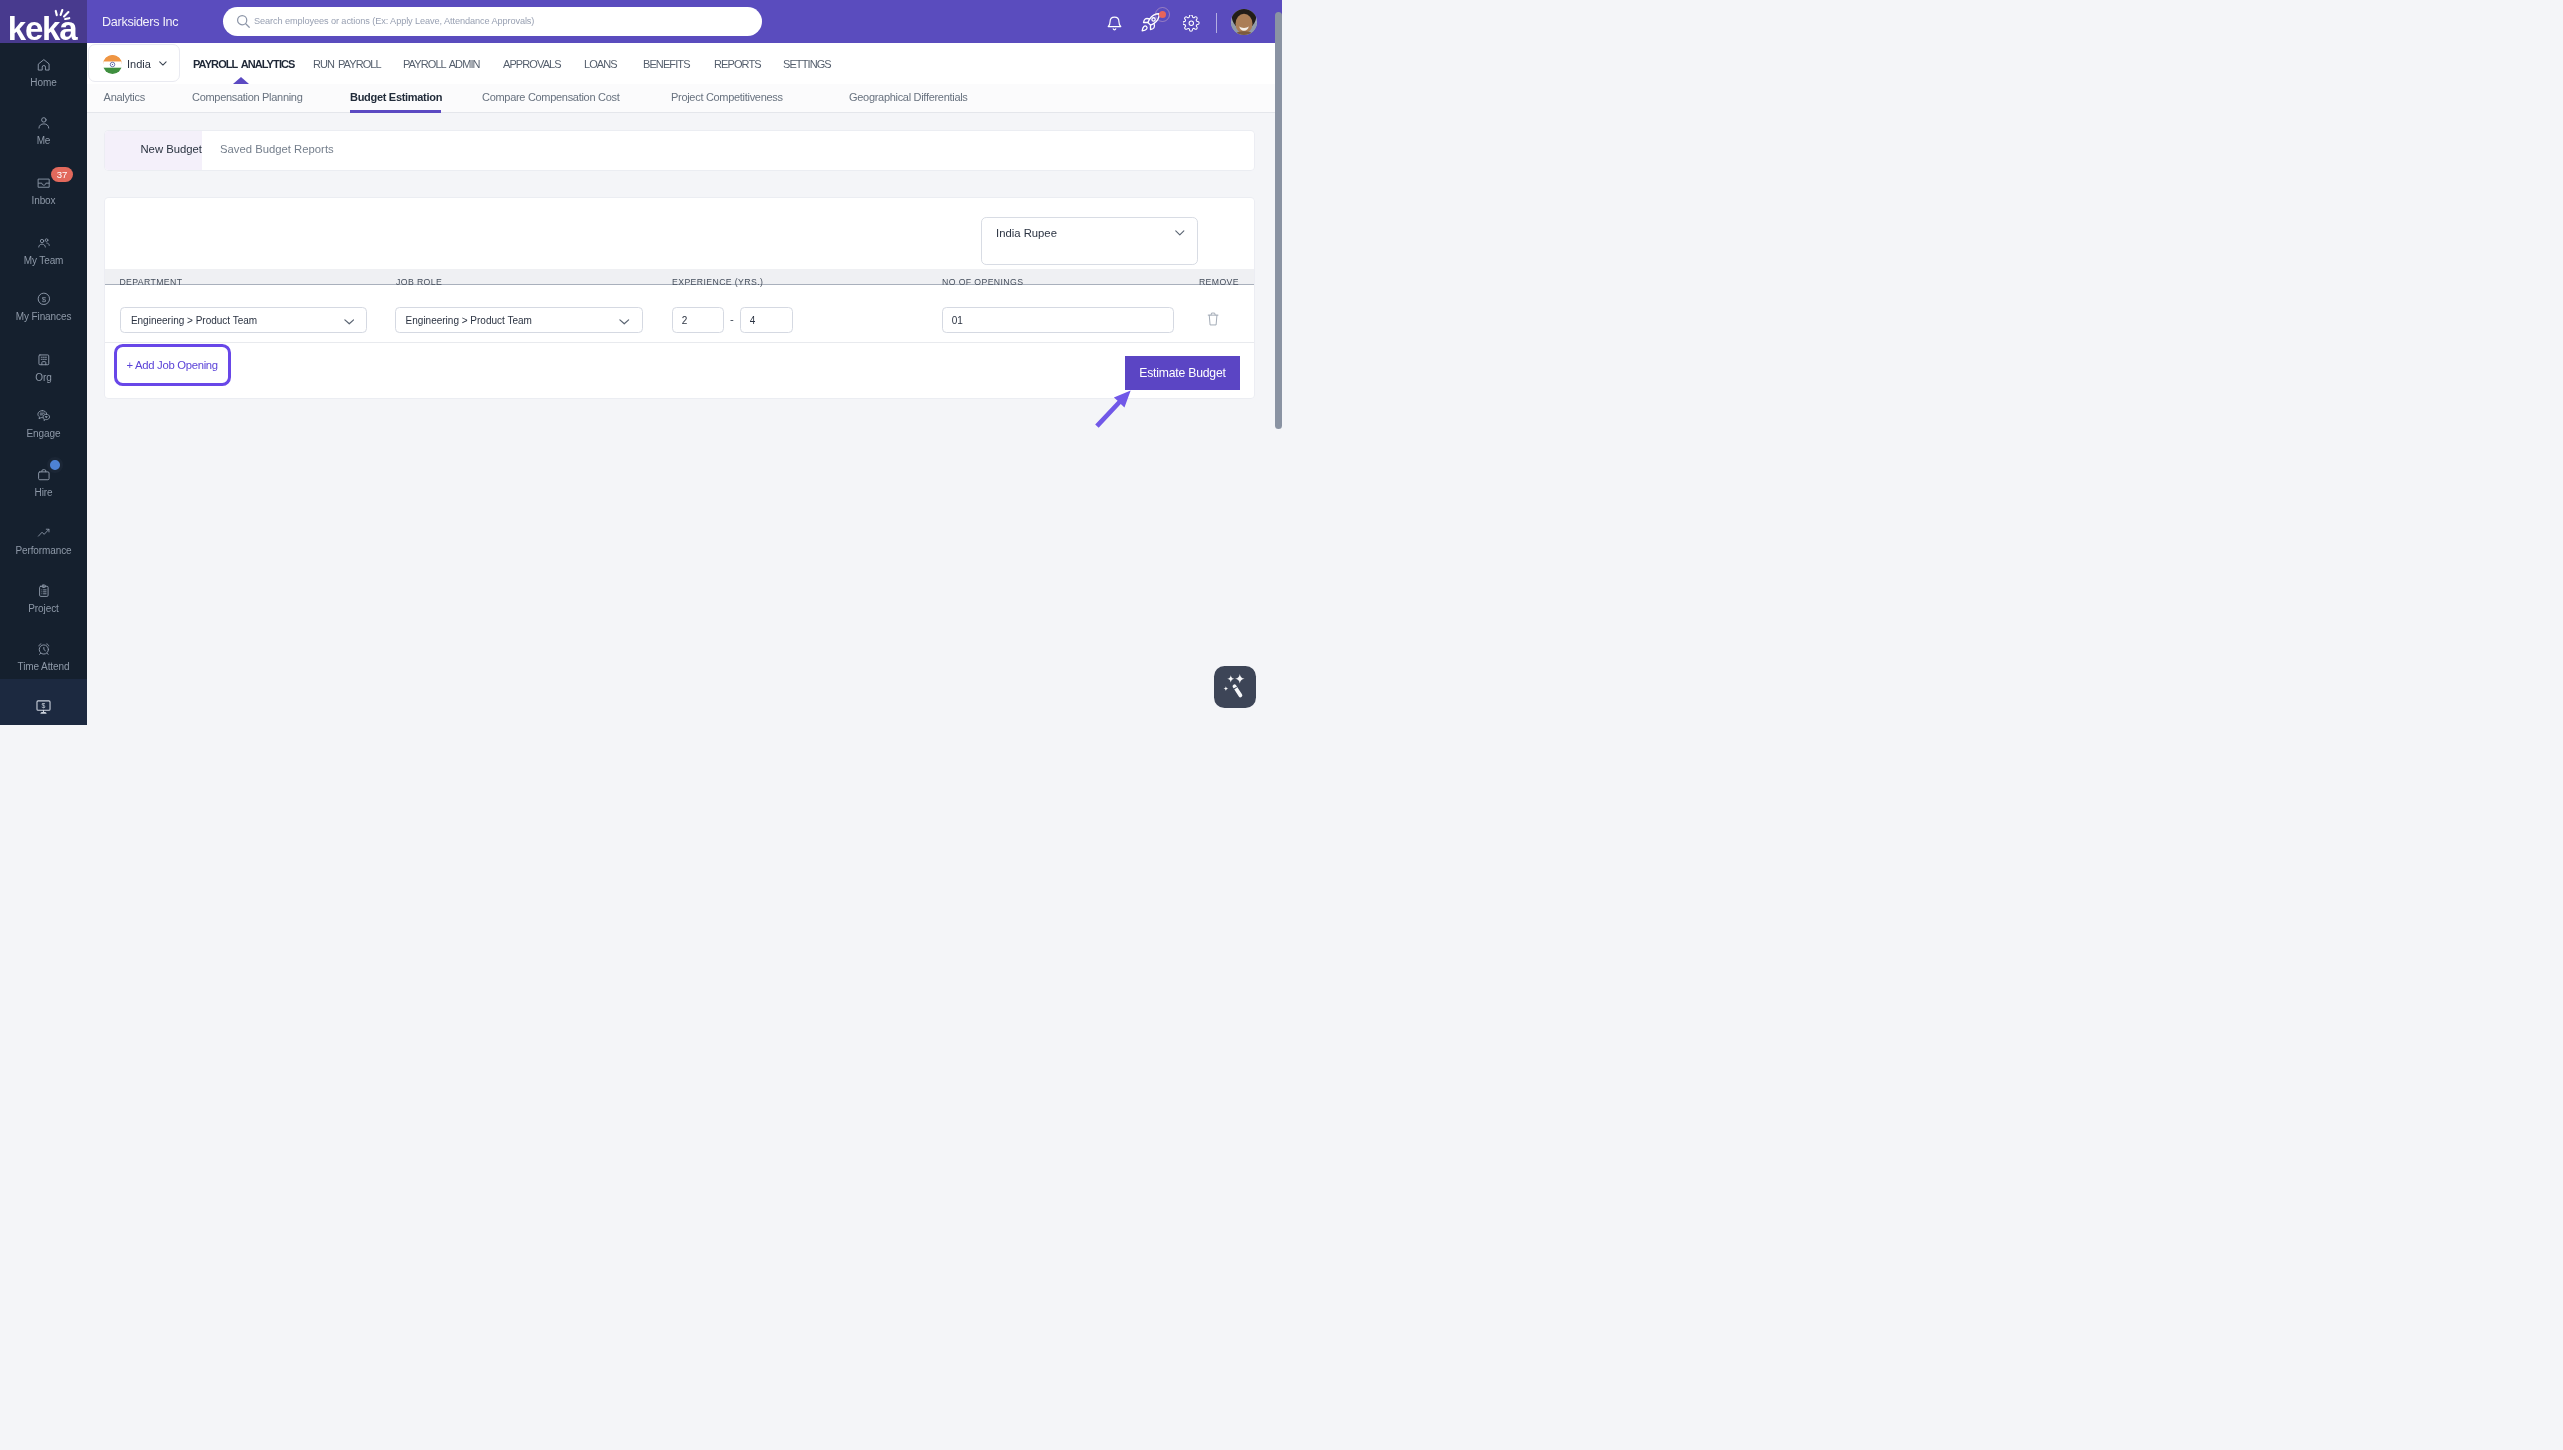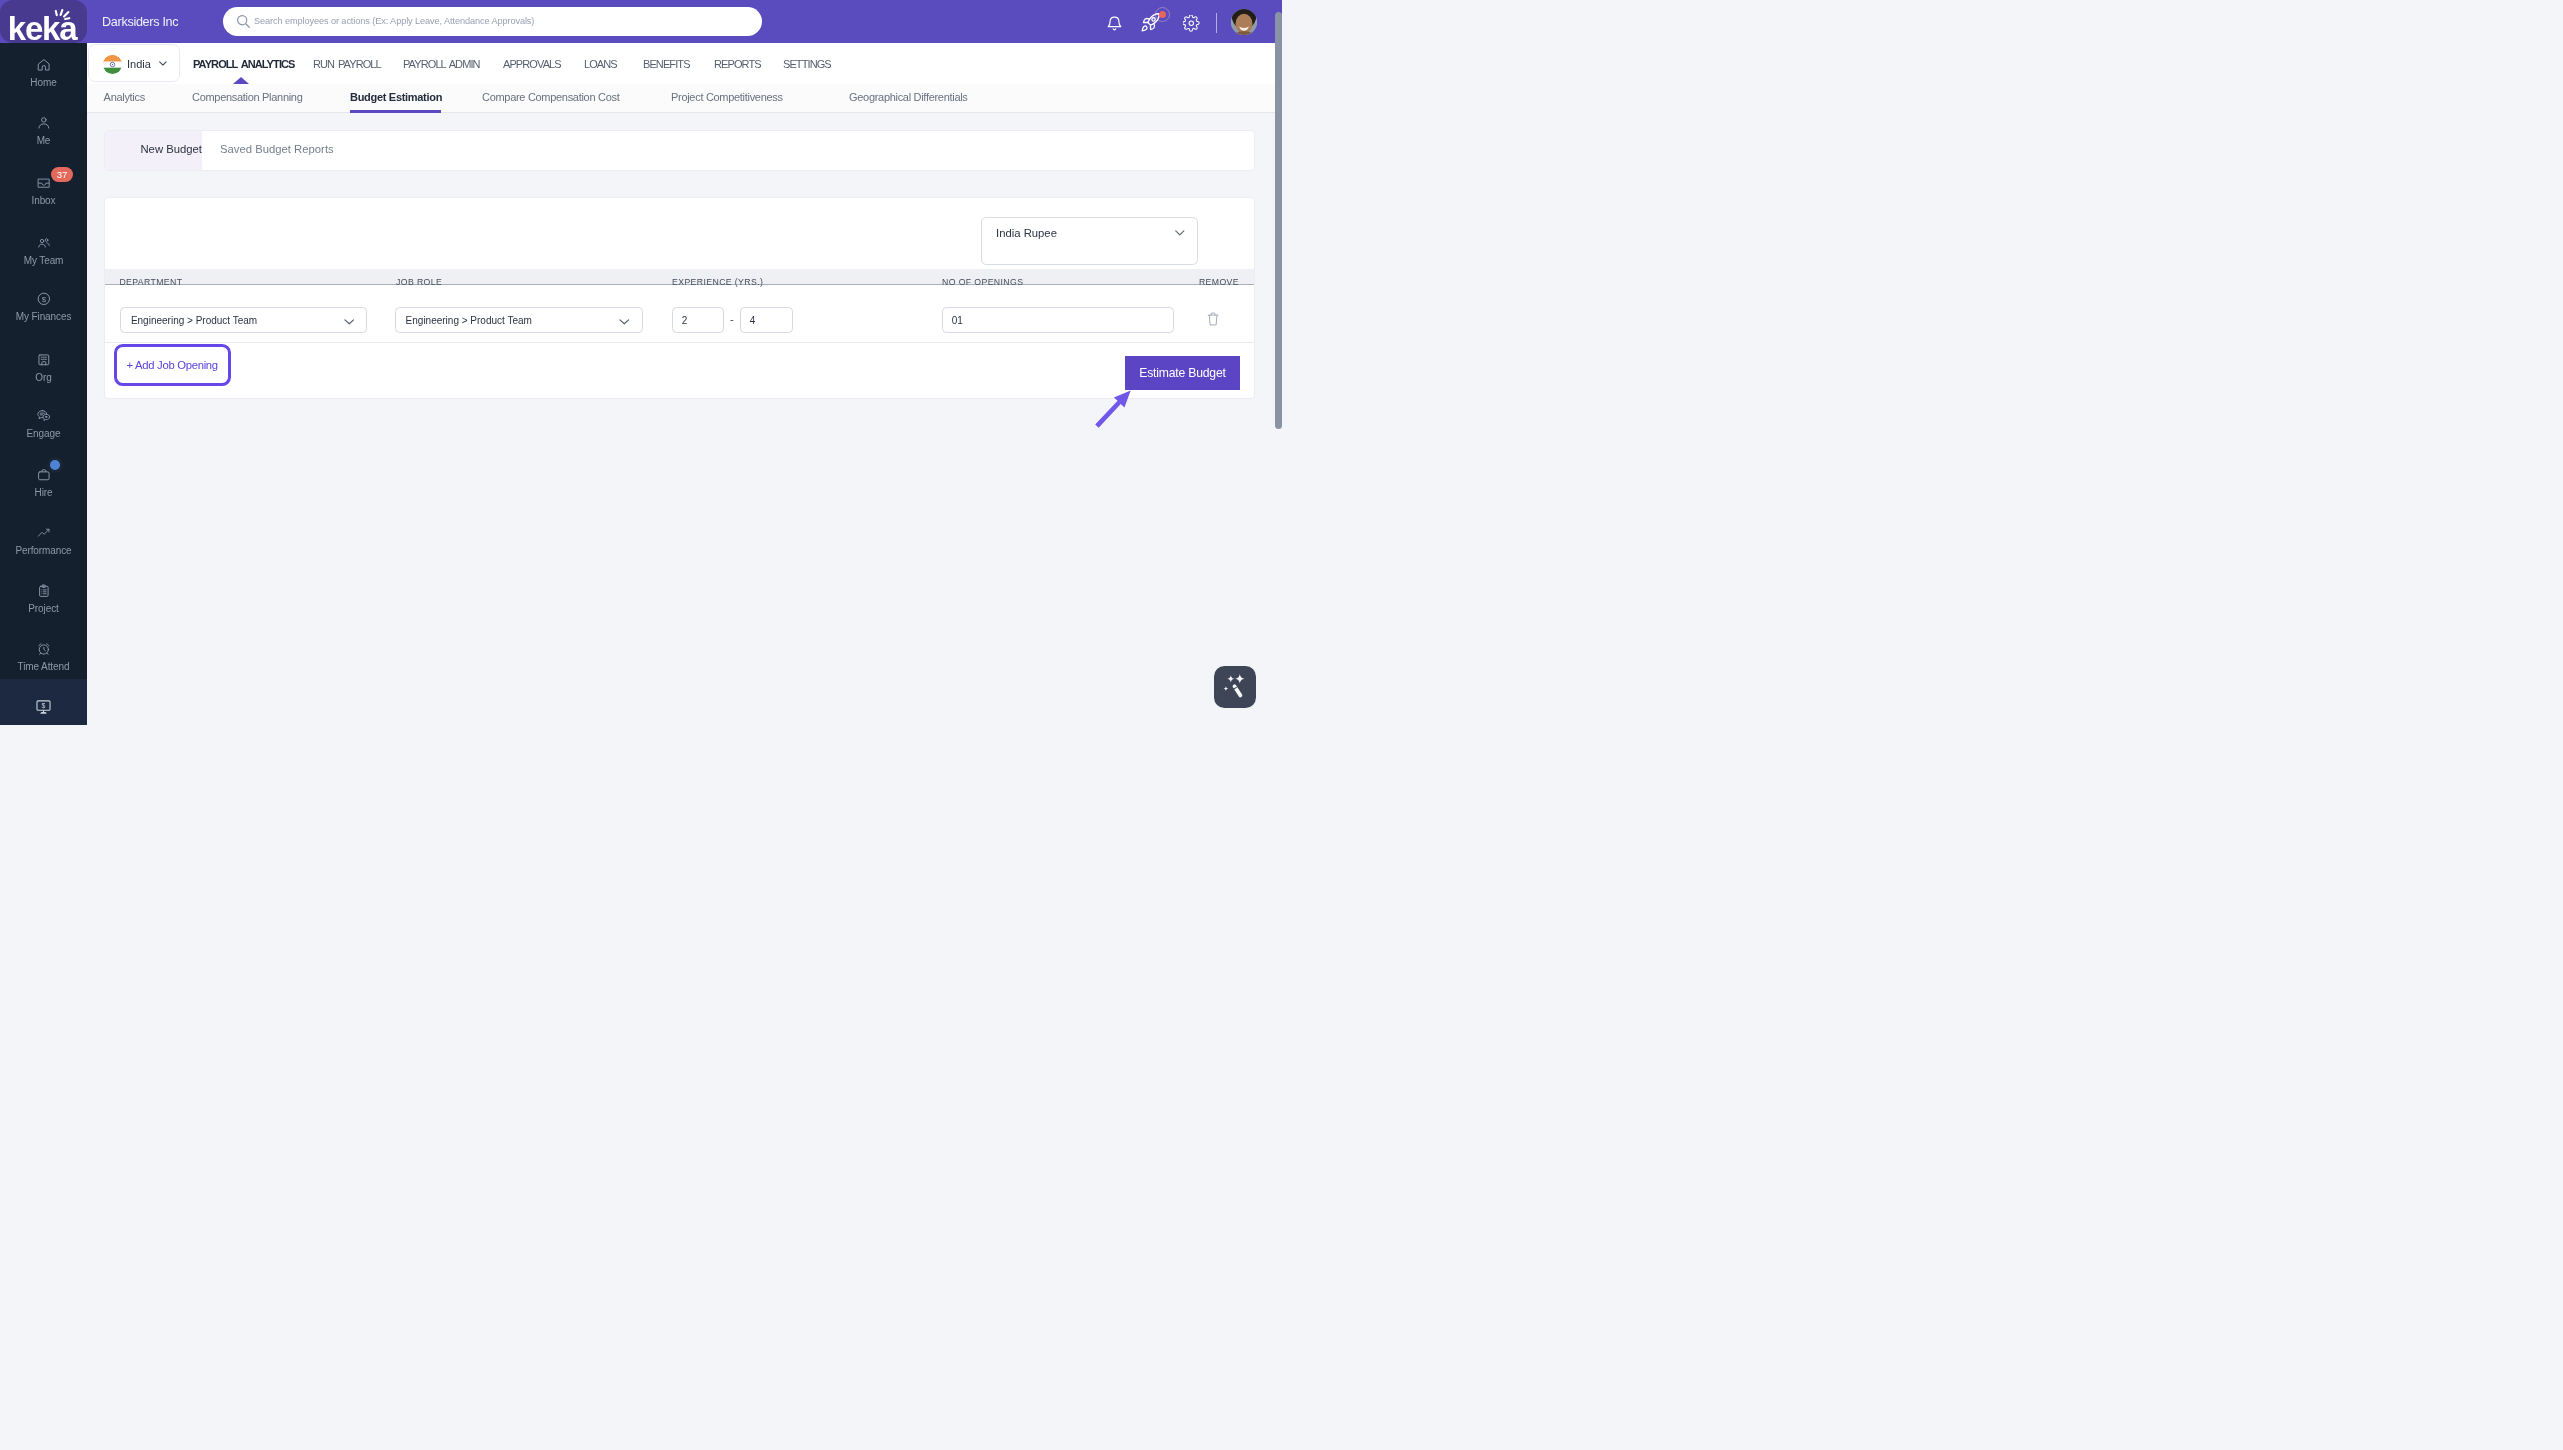--- a/index.html
+++ b/index.html
@@ -1,19 +1,19 @@
 <!DOCTYPE html>
 <html style="font-size:14px"><head>
 <meta charset="utf-8">
 <style>
 * { margin:0; padding:0; box-sizing:border-box; }
 html,body { width:1282px; height:725px; overflow:hidden; }
 body { font-family:"Liberation Sans", sans-serif; background:#f4f5f8; position:relative; }
 .topbar { position:absolute; left:0; top:0; width:1282px; height:43px; background:#5a4cbe; }
-.logoblock { position:absolute; left:0; top:0; width:87px; height:43px; background:#483a8e;border-radius:13px; }
+.logoblock { position:absolute; left:0; top:0; width:87px; height:43px; background:#483a8e; }
 .kekatxt { position:absolute; left:7.8px; top:10px; color:#fff; font-size:33px; font-weight:bold; letter-spacing:-1.2px; }
 .sparks { position:absolute; left:54px; top:9.2px; }
 .companyname { position:absolute; left:102px; top:15px; color:#f2f1f9; font-size:12.6px; letter-spacing:-0.3px; }
 .search { position:absolute; left:223px; top:7.4px; width:539px; height:29px; background:#fff; border-radius:14.4px; }
 .search .ph { position:absolute; left:31px; top:8.7px; font-size:9.2px; color:#98a0b2; letter-spacing:-0.1px; }
 .mag { position:absolute; left:13px; top:7px; }
 .ticon { position:absolute; top:12.2px; }
 .tdivider { position:absolute; left:1216px; top:13px; width:1.3px; height:20px; background:rgba(255,255,255,0.55); }
 .avatar { position:absolute; left:1231px; top:9px; width:26px; height:26px; border-radius:50%; overflow:hidden; }
 

